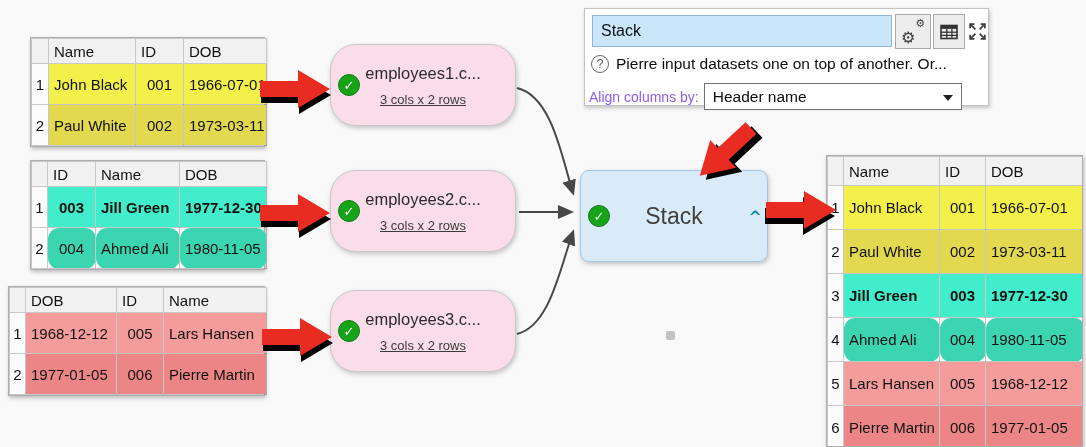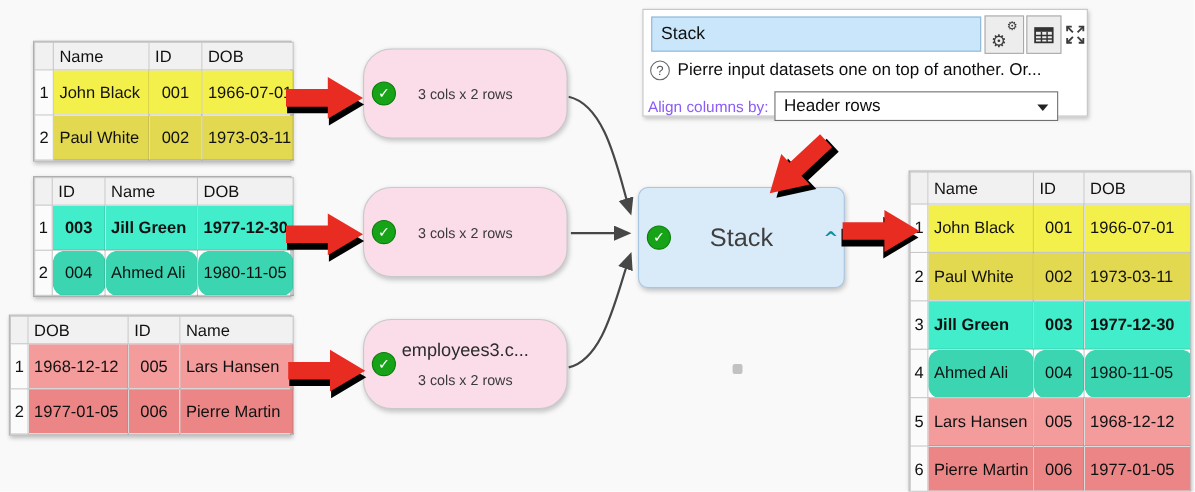--- a/index.html
+++ b/index.html
@@ -45,21 +45,21 @@
   .pnode {
     width:186px; height:82px; border-radius:26px;
     background:var(--node-pink); border:1px solid #c9c9c9;
   }
   .snode {
     width:188px; height:92px; border-radius:9px;
     background:var(--stack-blue); border:1px solid var(--stack-border);
   }
   .ntitle { font-size:16.5px; color:#2b2b2b; }
   .snode .ntitle { font-size:23px; color:#3f3f3f; }
-  .nsub { font-size:13px; color:#3a3a3a; }
+  .nsub { font-size:13px; color:#3a3a3a;text-decoration:underline; }
   .check {
     position:absolute; left:7px; top:50%; transform:translateY(-50%);
     width:22px; height:22px; border-radius:50%;
     background:var(--check-green); border:1px solid #0c7c0c;
     display:flex; align-items:center; justify-content:center;
     font-family:"DejaVu Sans", sans-serif;
     color:#fff; font-size:13px; font-weight:700;
   }
   .caret {
     position:absolute; right:5px; top:50%; transform:translateY(-50%);
@@ -266,27 +266,29 @@
         <td class="dc al c-r2">1977-01-05</td>
       </tr>
     </tbody>
       </table>
   </div>
 
   <div class="node pnode" style="left:330px;top:44px;">
     <div class="check">
         <span>✓</span>
       </div>
+    <div class="ntitle">employees1.c...</div>
     <div class="nsub">3 cols x 2 rows</div>
   </div>
 
   <div class="node pnode" style="left:330px;top:170px;">
     <div class="check">
         <span>✓</span>
       </div>
+    <div class="ntitle">employees2.c...</div>
     <div class="nsub">3 cols x 2 rows</div>
   </div>
 
   <div class="node pnode" style="left:330px;top:290px;">
     <div class="check">
         <span>✓</span>
       </div>
     <div class="ntitle">employees3.c...</div>
     <div class="nsub">3 cols x 2 rows</div>
   </div>
@@ -331,21 +333,21 @@
         </g>
       </svg>
     </div>
     <div id="desc-row">
       <div class="help-circ">?</div>
       <div id="desc-text">Pierre input datasets one on top of another. Or...</div>
     </div>
     <div id="align-row">
       <span id="align-label">Align columns by:</span>
       <div id="align-dd">
-        <span>Header rows</span>
+        <span>Header name</span>
         <span class="dd-arrow"></span>
       </div>
     </div>
   </div>
 
   <svg id="wires" width="1086" height="447" viewBox="0 0 1086 447">
     <defs>
       <marker id="ah" orient="auto" markerWidth="9" markerHeight="8" refX="6.5" refY="3.5">
         <path d="M0,0 L8,3.5 L0,7 z" fill="#474747"></path>
       </marker>

